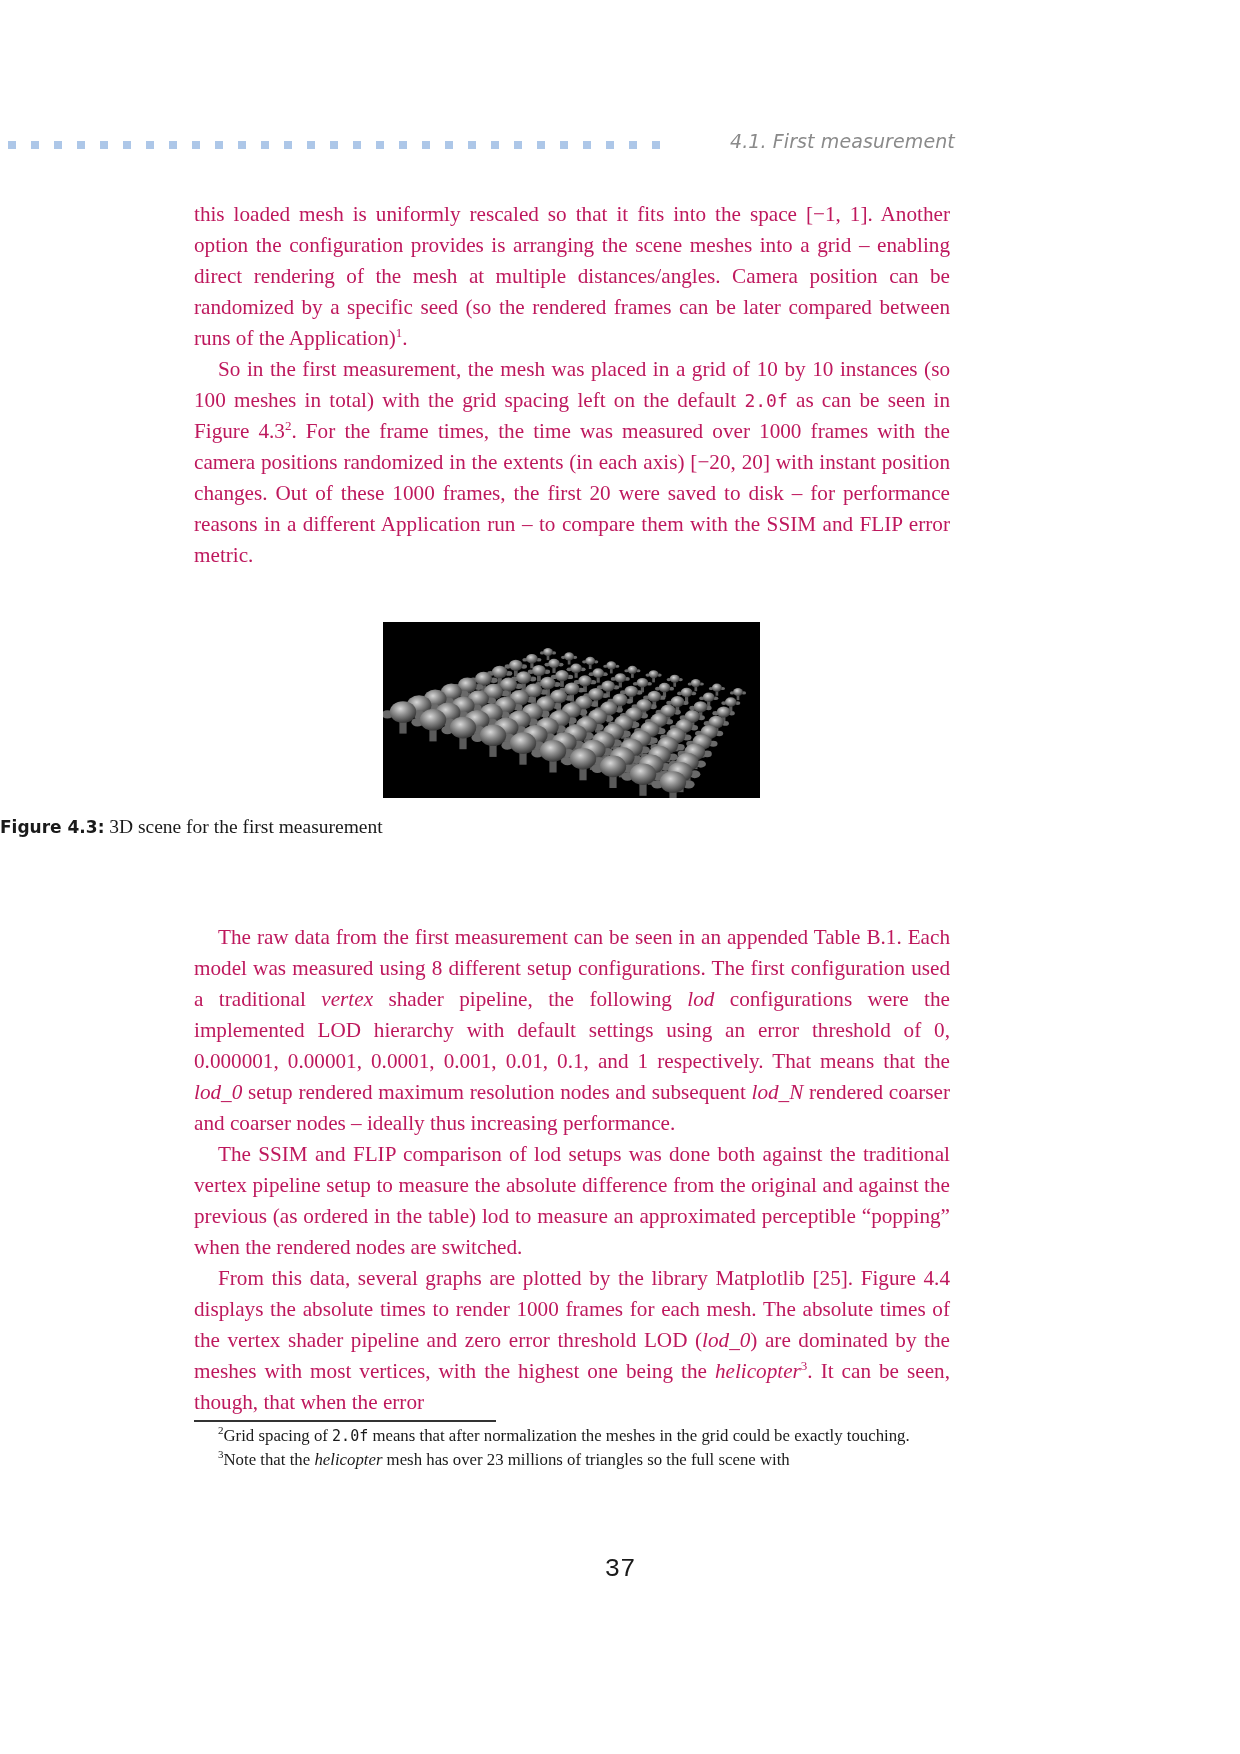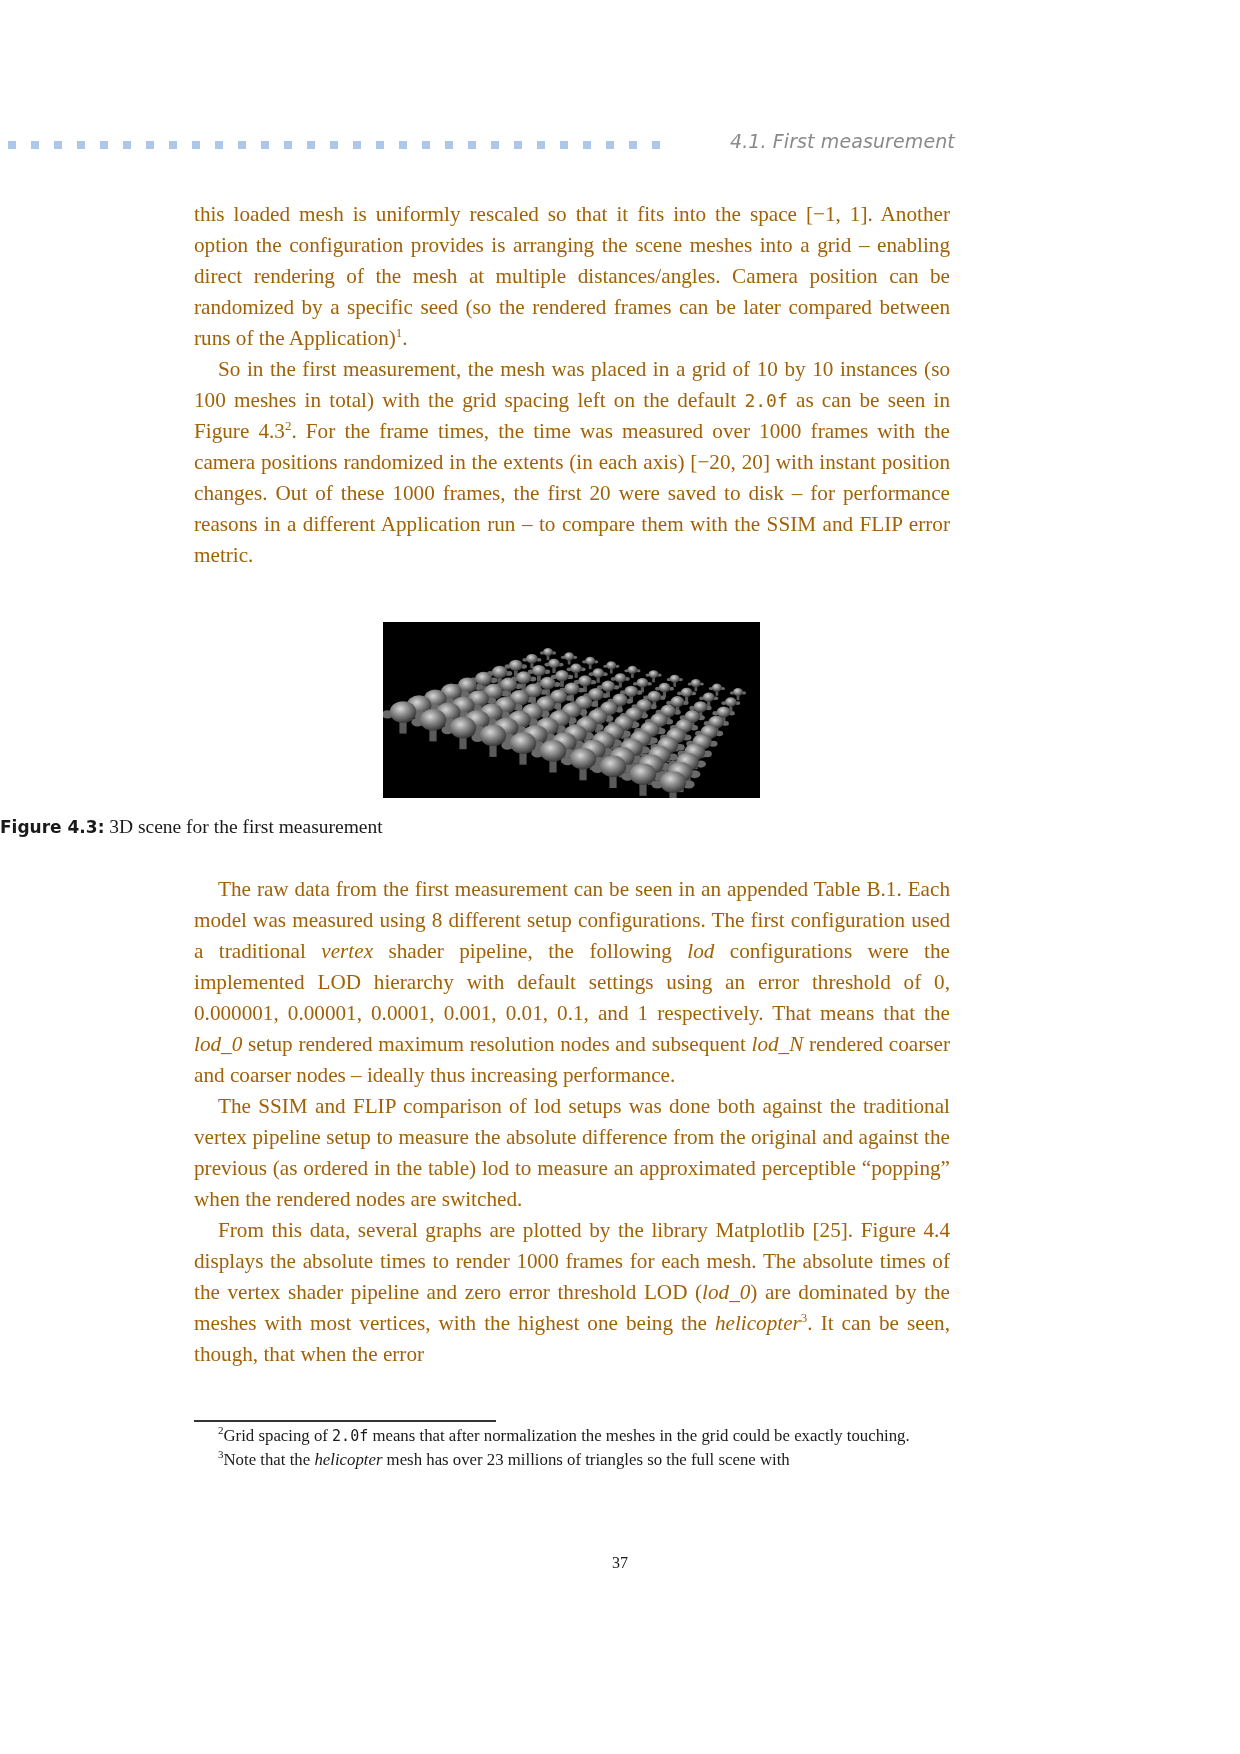--- a/index.html
+++ b/index.html
@@ -3,39 +3,39 @@
   <meta charset="utf-8">
   <style>
     html, body { margin: 0; padding: 0; background: #ffffff; }
     body { width: 1240px; height: 1754px; position: relative; overflow: hidden; }
     .page { position: absolute; left: 0; top: 0; width: 1240px; height: 1510px; border-radius: 22px; }
 
     .header-squares { position: absolute; left: 8px; top: 141px; height: 8px; display: flex; gap: 15px; }
     .sq { width: 8px; height: 8px; background: #adc7e8; }
     .header-title { position: absolute; left: 730px; top: 130px; font-family: "DejaVu Sans", "Liberation Sans", sans-serif; font-style: italic; font-size: 19px; color: #8a8a8a; letter-spacing: 0.1px; }
 
-    .body-text { position: absolute; left: 194px; width: 756px; font-family: "Liberation Serif", "DejaVu Serif", serif; font-size: 21.2px; line-height: 31px; color: #a16207; text-align: justify; }
+    .body-text { position: absolute; left: 194px; width: 756px; font-family: "Liberation Serif", "DejaVu Serif", serif; font-size: 21.2px; line-height: 31px; color: #be185d; text-align: justify; }
     .body-text p { margin: 0; }
     .indent { text-indent: 24px; }
     .mono { font-family: "DejaVu Sans Mono", "Liberation Mono", monospace; font-size: 18px; }
     sup { font-size: 13px; line-height: 0; vertical-align: super; }
     .it { font-style: italic; }
 
     .figure { position: absolute; left: 383px; top: 622px; width: 377px; height: 176px; background: #000; overflow: hidden; }
     .caption { position: absolute; left: 0; width: 1240px; top: 816px; font-size: 19px; color: #1a1a1a; }
     .caption .label { font-family: "DejaVu Sans", "Liberation Sans", sans-serif; font-weight: bold; font-size: 17px; }
     .caption .text { font-family: "Liberation Serif", "DejaVu Serif", serif; font-size: 19.5px; }
 
     .fn-rule { position: absolute; left: 194px; top: 1420px; width: 302px; height: 1.5px; background: #333; }
     .footnotes { position: absolute; left: 194px; top: 1424px; width: 756px; font-family: "Liberation Serif", "DejaVu Serif", serif; font-size: 16.8px; line-height: 24px; color: #1a1a1a; text-align: justify; }
     .footnotes p { margin: 0; text-indent: 24px; }
     .footnotes sup { font-size: 11px; }
     .footnotes .mono { font-size: 15px; }
 
-    .page-number { position: absolute; left: 0; width: 1240px; top: 1554px; text-align: center; font-family: Liberation Serif, serif; font-size: 16px; color: #1a1a1a; }
+    .page-number { position: absolute; left: 0; width: 1240px; top: 1554px; text-align: center; font-family: Liberation Mono, monospace; font-size: 26px; color: #1a1a1a; }
   </style>
 </head>
 <body>
 
 <div class="page">
 
   <div class="header-squares" id="header-squares">
       <div class="sq" style="background: rgb(173, 199, 232);"></div>
       <div class="sq" style="background: rgb(173, 199, 232);"></div>
       <div class="sq" style="background: rgb(173, 199, 232);"></div>
@@ -686,21 +686,21 @@
           </g>
         </g>
     </svg>
   </div>
 
   <div class="caption">
     <span class="label">Figure 4.3:</span>
     <span class="text">3D scene for the first measurement</span>
   </div>
 
-  <div class="body-text" style="top:874px;">
+  <div class="body-text" style="top:922px;">
     <p class="indent">The raw data from the first measurement can be seen in an appended Table B.1. Each model was measured using 8 different setup configurations. The first configuration used a traditional <span class="it">vertex</span> shader pipeline, the following <span class="it">lod</span> configurations were the implemented LOD hierarchy with default settings using an error threshold of 0, 0.000001, 0.00001, 0.0001, 0.001, 0.01, 0.1, and 1 respectively. That means that the <span class="it">lod_0</span> setup rendered maximum resolution nodes and subsequent <span class="it">lod_N</span> rendered coarser and coarser nodes – ideally thus increasing performance.</p>
     <p class="indent">The SSIM and FLIP comparison of lod setups was done both against the traditional vertex pipeline setup to measure the absolute difference from the original and against the previous (as ordered in the table) lod to measure an approximated perceptible “popping” when the rendered nodes are switched.</p>
     <p class="indent">From this data, several graphs are plotted by the library Matplotlib [25]. Figure 4.4 displays the absolute times to render 1000 frames for each mesh. The absolute times of the vertex shader pipeline and zero error threshold LOD (<span class="it">lod_0</span>) are dominated by the meshes with most vertices, with the highest one being the <span class="it">helicopter</span><sup>3</sup>. It can be seen, though, that when the error</p>
   </div>
 
   <div class="fn-rule"></div>
   <div class="footnotes">
     <p><sup>2</sup>Grid spacing of <span class="mono">2.0f</span> means that after normalization the meshes in the grid could be exactly touching.</p>
     <p><sup>3</sup>Note that the <span class="it">helicopter</span> mesh has over 23 millions of triangles so the full scene with</p>
   </div>

